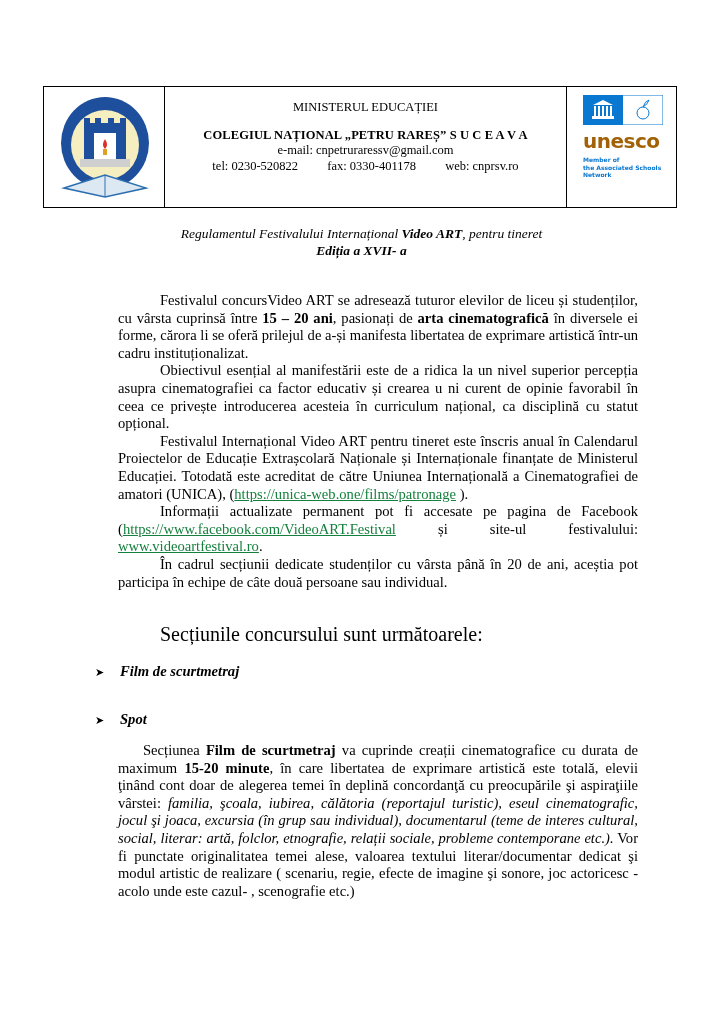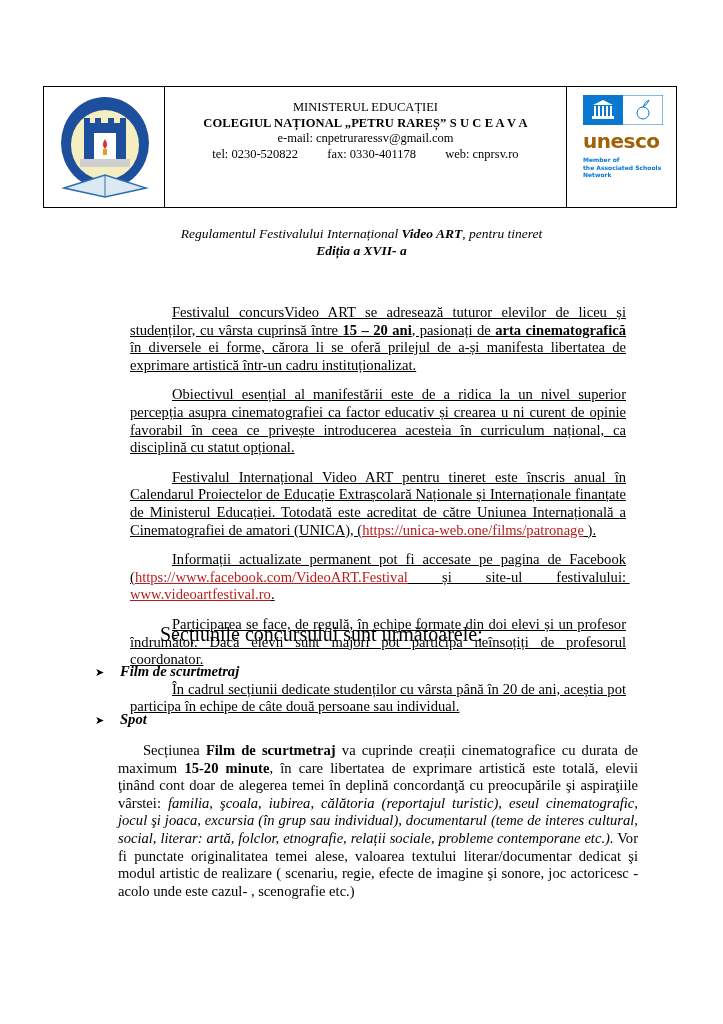--- a/index.html
+++ b/index.html
@@ -4,37 +4,37 @@
   <style>
     html, body { margin: 0; padding: 0; background: #ffffff; }
     body { width: 723px; height: 1024px; position: relative; overflow: hidden;
            font-family: "Liberation Serif", "DejaVu Serif", serif; color: #000; }
     .header-table { position: absolute; left: 43px; top: 86px; width: 634px; height: 122px;
                     border: 1.5px solid #000; box-sizing: border-box; display: flex; }
     .cell { box-sizing: border-box; height: 100%; }
     .cell-logo { width: 121px; border-right: 1.5px solid #000; position: relative; }
     .cell-mid { width: 402px; border-right: 1.5px solid #000; text-align: center; font-size: 12.5px; line-height: 15.5px; padding-top: 13px; }
     .cell-unesco { flex: 1; position: relative; }
-    .mid-title { font-size: 12.5px; }
+    .mid-title { font-size: 12.5px; margin-bottom: 12px; }
     .mid-college { font-weight: bold; font-size: 12.5px; letter-spacing: 0.1px; }
     .mid-line span { display: inline-block; }
     .gap { display: inline-block; width: 18px; }
     .gap2 { display: inline-block; width: 26px; }
 
     .logo-svg { position: absolute; left: 12px; top: 6px; }
     .unesco-box { position: absolute; left: 16px; top: 8px; }
     .unesco-word { position: absolute; left: 16px; top: 44px; font-family: "DejaVu Sans", sans-serif; font-weight: bold; color: #a16207; font-size: 20px; letter-spacing: -0.5px; line-height: 20px; }
     .unesco-sub { position: absolute; left: 16px; top: 69px; font-family: "DejaVu Sans", sans-serif; font-size: 6px; line-height: 7.5px; color: #0a77d0; font-weight: bold; }
 
     .doc-title { position: absolute; left: 0; width: 723px; top: 226px; text-align: center; font-size: 13.5px; line-height: 16.5px; font-style: italic; }
     .doc-title b { font-weight: bold; }
 
     .body-text { position: absolute; left: 118px; width: 520px; top: 292px; font-size: 14.6px; line-height: 17.6px; text-align: justify; }
-    .body-text p { margin: 12px; text-indent: 42px; text-decoration: underline; }
-    .body-text a { color: #b91c1c; text-decoration: underline; }
+    .body-text p { margin: 0; text-indent: 42px; }
+    .body-text a { color: #15803d; text-decoration: underline; }
     .b { font-weight: bold; }
     .i { font-style: italic; margin-top: 44px; }
     .sections-intro { position: absolute; left: 160px; top: 623px; font-size: 20px; }
     .bullet { position: absolute; left: 95px; font-size: 14.6px; font-weight: bold; font-style: italic; }
     .bullet .arrow { display: inline-block; width: 25px; font-style: normal; font-family: "DejaVu Sans", sans-serif; font-size: 11px; }
     .section-desc { position: absolute; left: 118px; width: 520px; top: 742px; font-size: 14.6px; line-height: 17.6px; text-align: justify; }
     .section-desc p { margin: 0; text-indent: 25px; }
   </style>
 </head>
 <body>
@@ -93,21 +93,20 @@
 <div class="doc-title">
   <div><span>Regulamentul Festivalului Internațional </span><b>Video ART</b><span>, pentru tineret</span></div>
   <div class="b">Ediția a XVII- a</div>
 </div>
 
 <div class="body-text">
   <p><span>Festivalul concursVideo ART se adresează tuturor elevilor de liceu și studenților, cu vârsta cuprinsă între </span><span class="b">15 – 20 ani</span><span>, pasionați de </span><span class="b">arta cinematografică</span><span> în diversele ei forme, cărora li se oferă prilejul de a-și  manifesta libertatea de exprimare artistică într-un cadru instituționalizat.</span></p>
   <p>Obiectivul esențial al manifestării este de a ridica la un nivel superior percepția asupra cinematografiei ca factor educativ și crearea u ni curent de opinie favorabil în ceea ce privește introducerea acesteia în curriculum național, ca disciplină cu statut opțional.</p>
   <p><span>Festivalul Internațional Video ART pentru tineret este înscris anual în Calendarul Proiectelor de Educație Extrașcolară Naționale și Internaționale finanțate de Ministerul Educației. Totodată este acreditat de către Uniunea Internațională a Cinematografiei de amatori (UNICA), (</span><a>https://unica-web.one/films/patronage</a><span> ).</span></p>
   <p><span>Informații actualizate permanent pot fi accesate pe pagina de Facebook (</span><a>https://www.facebook.com/VideoART.Festival</a><span style="white-space:pre-wrap">      și      site-ul      festivalului: </span><a>www.videoartfestival.ro</a><span>.</span></p>
-  <p>Participarea se face, de regulă, în echipe formate din doi elevi și un profesor îndrumător. Dacă elevii sunt majori pot participa neînsoțiți de profesorul coordonator.</p>
   <p>În cadrul secțiunii dedicate studenților cu vârsta până în 20 de ani, aceștia pot participa în echipe de câte două persoane sau individual.</p>
 </div>
 
 <div class="sections-intro">Secțiunile concursului sunt următoarele:</div>
 
 <div class="bullet" style="top:663px;">
   <span class="arrow">➤</span><span>Film de scurtmetraj</span>
 </div>
 <div class="bullet" style="top:711px;">
   <span class="arrow">➤</span><span>Spot</span>

